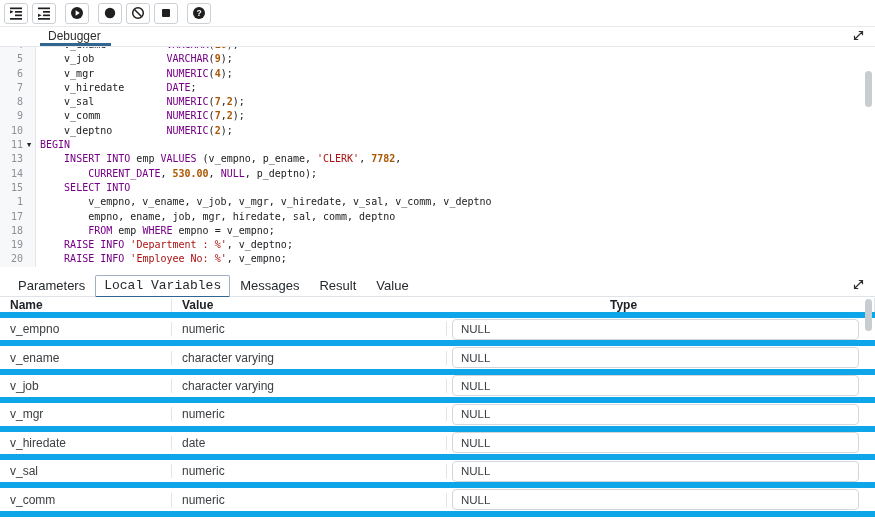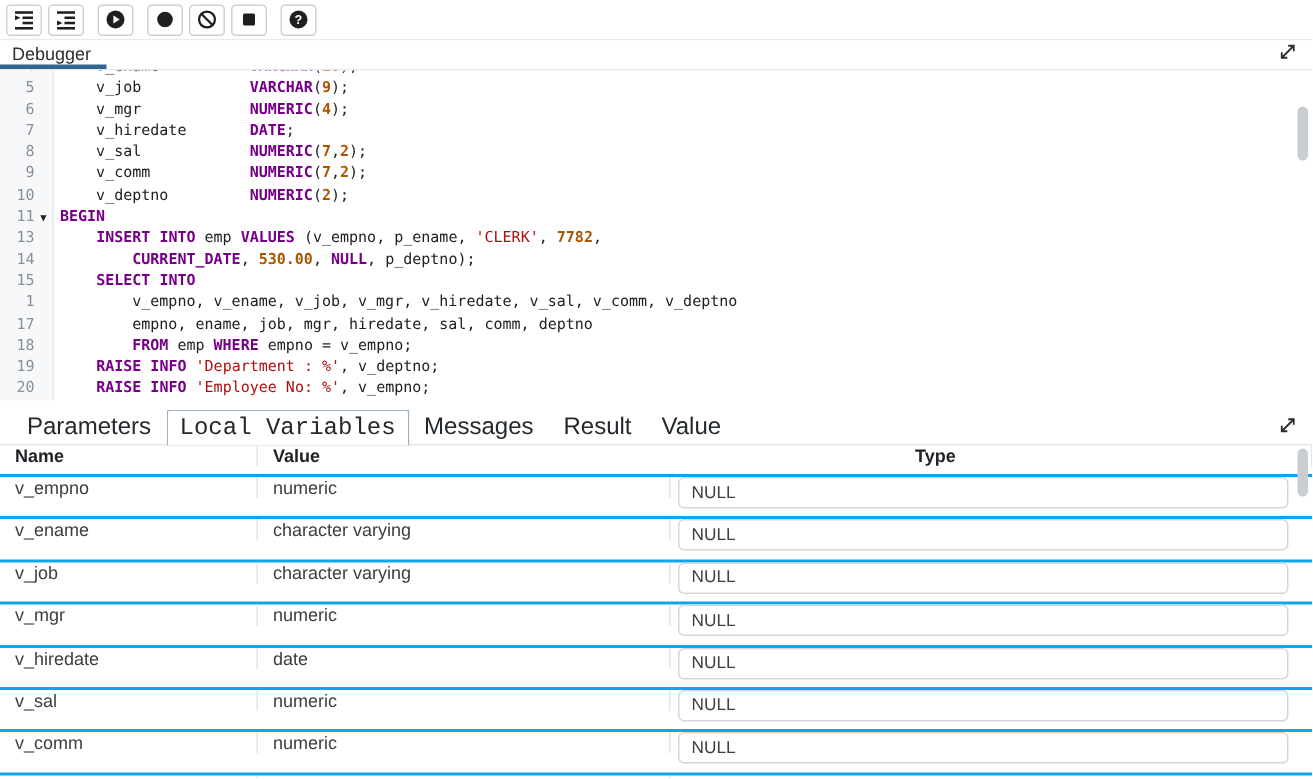--- a/index.html
+++ b/index.html
@@ -12,50 +12,50 @@
     padding:0 4px; border-bottom:1px solid #e8eaed; background:#fff; }
   .tbtn { width:24px; height:21px; background:#fff; border:1px solid #ccd1d6;
     border-radius:3px; display:flex; align-items:center; justify-content:center; cursor:pointer; }
   .tbtn.grp { margin-left:5px; }
   .tbtn svg { display:block; }
 
   
   .doc-tabbar { height:20px; position:relative; border-bottom:1px solid #e4e7eb;
     display:flex; align-items:stretch; background:#fff; }
   .doc-tab { padding:2px 10px 0 8px; font-size:12px; color:#2e2e2e;
-    border-bottom:3px solid #326690; display:flex; align-items:center; cursor:pointer; }
+    border-bottom:3px solid #326690; display:flex; align-items:center; cursor:pointer;margin-left:40px; }
   .expand-btn { position:absolute; right:10px; top:3px; width:14px; height:14px;
     cursor:pointer; display:flex; align-items:center; justify-content:center; }
 
   
   .editor { position:relative; height:228px; overflow:hidden; background:#fff; }
   .code-lines { margin-top:-9px; }
   .cm-line { display:flex; height:14.3px; line-height:14.3px;
     font-family:"DejaVu Sans Mono", monospace; font-size:10px; }
   .gutter { flex:0 0 36px; background:#f7f8f9; border-right:1px solid #e3e6e9;
     display:flex; justify-content:flex-end; align-items:center; color:#8a9096; }
   .lnum { display:inline-block; width:22px; text-align:right; }
   .fold { display:inline-block; width:12px; text-align:center; font-size:7px; color:#222; }
   .codetext { flex:1; white-space:pre; padding-left:4px; color:#202124; }
   .cm-line.active .codetext { background:#e4eefb; }
-  .tok-kw { color:#770088; font-weight:bold; }
+  .tok-kw { color:#770088; font-weight:normal; }
   .tok-num { color:#aa5500; font-weight:bold; }
   .tok-str { color:#aa1111; }
   .tok-pl { color:#202124; }
 
   
   .panel-tabs { height:22px; position:relative; border-bottom:1px solid #dfe2e6;
-    display:flex; align-items:center; padding-left:8px; background:#fff; font-size:16px; }
+    display:flex; align-items:center; padding-left:8px; background:#fff; font-size:13px; }
   .ptab { padding:3px 10px 4px; color:#24292e; cursor:pointer; }
   .ptab.active { border:1px solid #9fb0c4; border-bottom:2px solid #326690;
     border-radius:2px; padding:2px 8px 3px; margin-bottom:-1px; background:#fff;font-family:Liberation Mono, monospace; }
   .panel-tabs .expand-btn { top:4px; }
 
   .grid { position:relative; height:222px; overflow:hidden; font-size:12px; background:#fff; }
-  .thead, .trow { display:flex; border-bottom:2px solid #0ea5e9; align-items:flex-start; }
+  .thead, .trow { display:flex; border-bottom:6px solid #0ea5e9; align-items:center; }
   .thead { height:21px; font-weight:bold; color:#202428; }
   .trow { height:28.4px; color:#3c4043; }
   .cell { display:flex; align-items:center; }
   .c-name { flex:0 0 172px; padding-left:10px; border-right:1px solid #e1e4e8; }
   .c-type { flex:0 0 275px; padding-left:10px; border-right:1px solid #e1e4e8; }
   .c-value { flex:1; padding:0 16px 0 5px; }
   .c-value input { width:100%; height:21px; border:1px solid #d3d7dc; border-radius:4px;
     padding:0 8px; font-size:11.5px; color:#3c4043; background:#fff;
     font-family:"Liberation Sans", sans-serif; }
 

